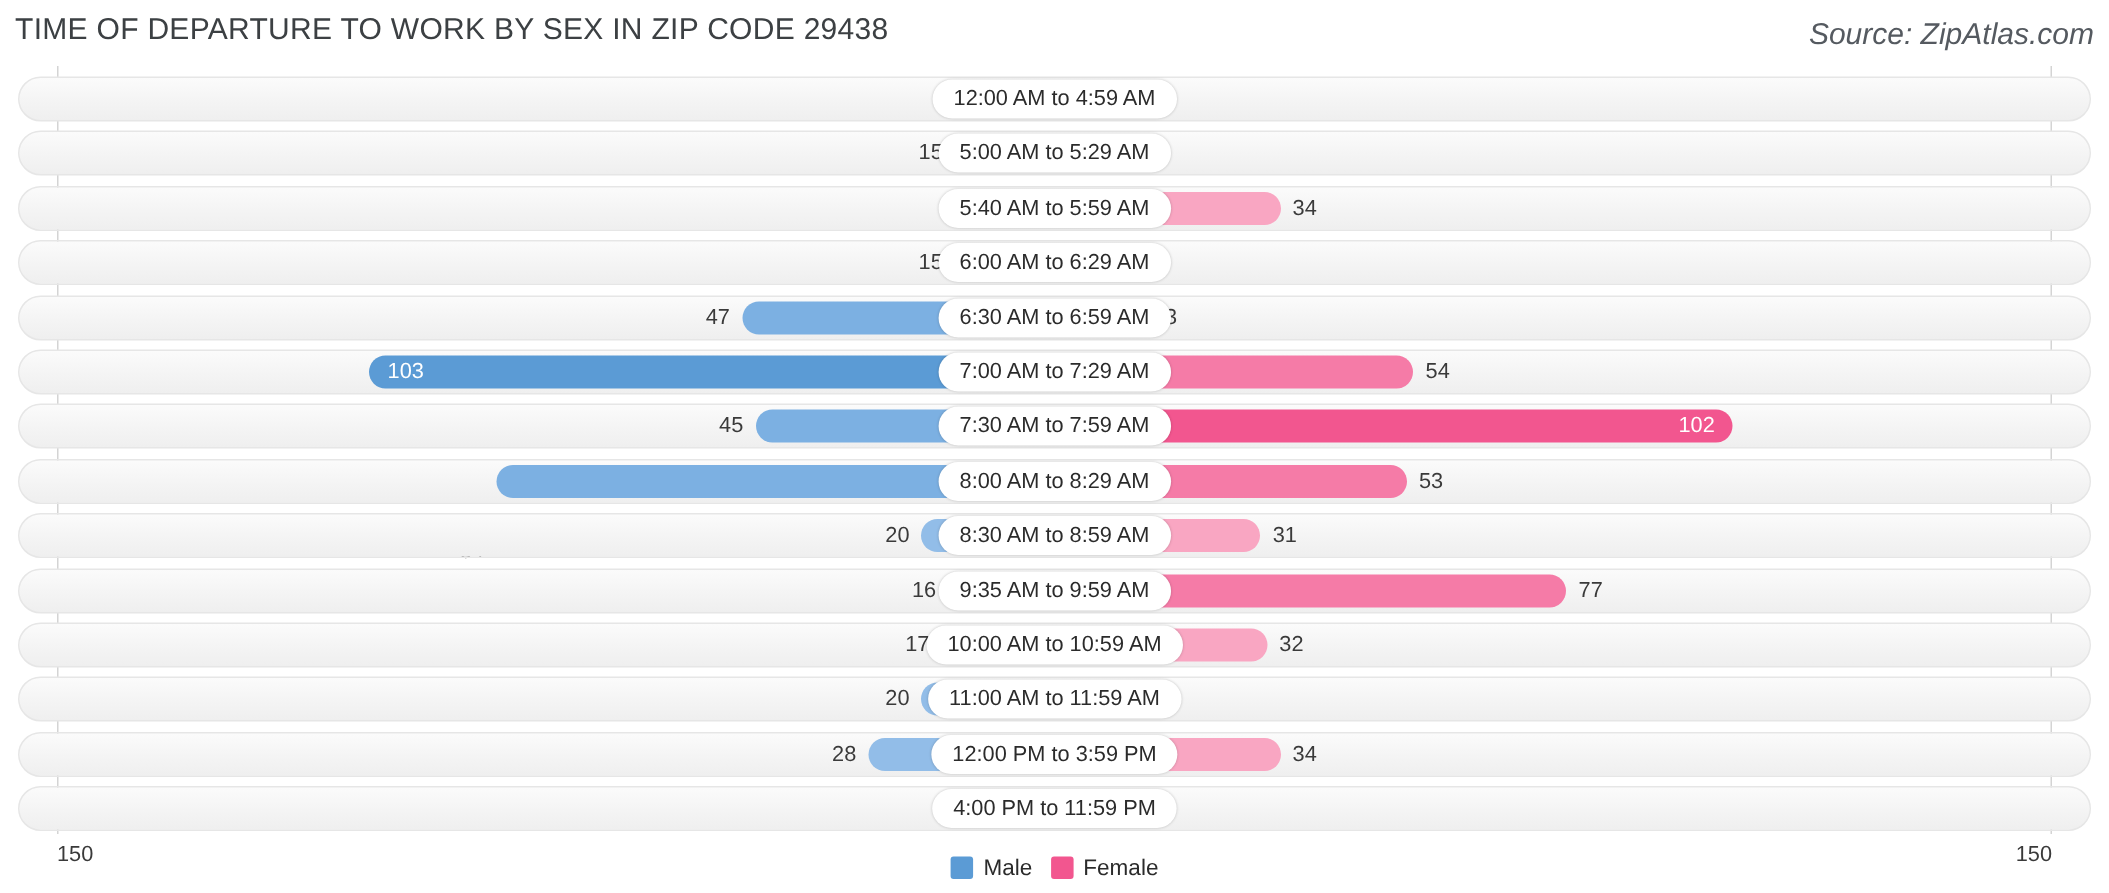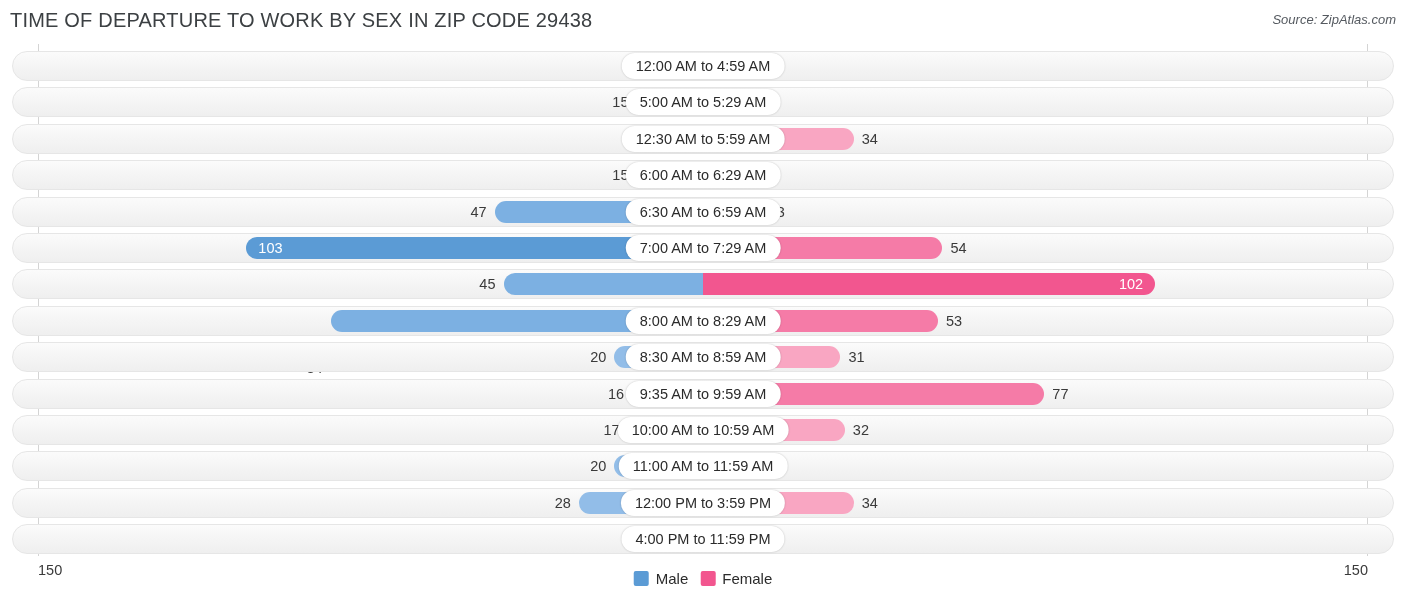--- a/index.html
+++ b/index.html
@@ -14,21 +14,21 @@
     position:absolute;left:0;top:0;width:1406px;height:44px;
   }
   .title{
     position:absolute;left:10px;top:9px;
     font-size:20px;letter-spacing:.2px;
     color:#3c4043;font-weight:400;
     white-space:nowrap;
   }
   .source{
     position:absolute;right:10px;top:12px;
-    font-size:13px;font-style:italic;color:#555a60;
+    font-size:20px;font-style:italic;color:#555a60;
     white-space:nowrap;
   }
   .chart{
     position:absolute;left:0;top:44px;width:1406px;height:512px;
   }
   .axis-line{
     position:absolute;top:0;width:1px;background:#d4d4d4;height:512px;
   }
   .axis-left{left:38px;}
   .axis-right{left:1367px;}
@@ -125,21 +125,21 @@
       <div class="bar bar-female " style="width: 52px;"></div>
       <div class="vlabel" style="left: 763px;">6</div>
       <div class="cat">5:00 AM to 5:29 AM</div>
     </div>
     <div class="rowwrap" style="top: 76.8px;">
       <div class="row" style="top: 3px;"></div>
       <div class="bar bar-male " style="width: 52px;"></div>
       <div class="vlabel left-out" style="right: 763px;">7</div>
       <div class="bar bar-female " style="width: 150.733px;"></div>
       <div class="vlabel" style="left: 861.733px;">34</div>
-      <div class="cat">12:30 AM to 5:59 AM</div>
+      <div class="cat">5:40 AM to 5:59 AM</div>
     </div>
     <div class="rowwrap" style="top: 113.2px;">
       <div class="row" style="top: 3px;"></div>
       <div class="bar bar-male " style="width: 66.5px;"></div>
       <div class="vlabel left-out" style="right: 777.5px;">15</div>
       <div class="bar bar-female " style="width: 53.2px;"></div>
       <div class="vlabel" style="left: 764.2px;">12</div>
       <div class="cat">6:00 AM to 6:29 AM</div>
     </div>
     <div class="rowwrap" style="top: 149.6px;">
@@ -157,20 +157,21 @@
       <div class="bar bar-female mid" style="width: 239.4px;"></div>
       <div class="vlabel" style="left: 950.4px;">54</div>
       <div class="cat">7:00 AM to 7:29 AM</div>
     </div>
     <div class="rowwrap" style="top: 222.4px;">
       <div class="row" style="top: 3px;"></div>
       <div class="bar bar-male mid" style="width: 199.5px;"></div>
       <div class="vlabel left-out" style="right: 910.5px;">45</div>
       <div class="bar bar-female hi" style="width: 452.2px;"></div>
       <div class="vlabel inbar" style="left: 1143.2px; transform: translate(-100%, -50%);">102</div>
+      <div class="cat">7:30 AM to 7:59 AM</div>
     </div>
     <div class="rowwrap" style="top: 258.8px;">
       <div class="row" style="top: 3px;"></div>
       <div class="bar bar-male mid" style="width: 372.4px;"></div>
       <div class="vlabel left-out" style="right: 1083.4px; margin-top: 47px;">84</div>
       <div class="bar bar-female mid" style="width: 234.967px;"></div>
       <div class="vlabel" style="left: 945.967px;">53</div>
       <div class="cat">8:00 AM to 8:29 AM</div>
     </div>
     <div class="rowwrap" style="top: 295.2px;">

